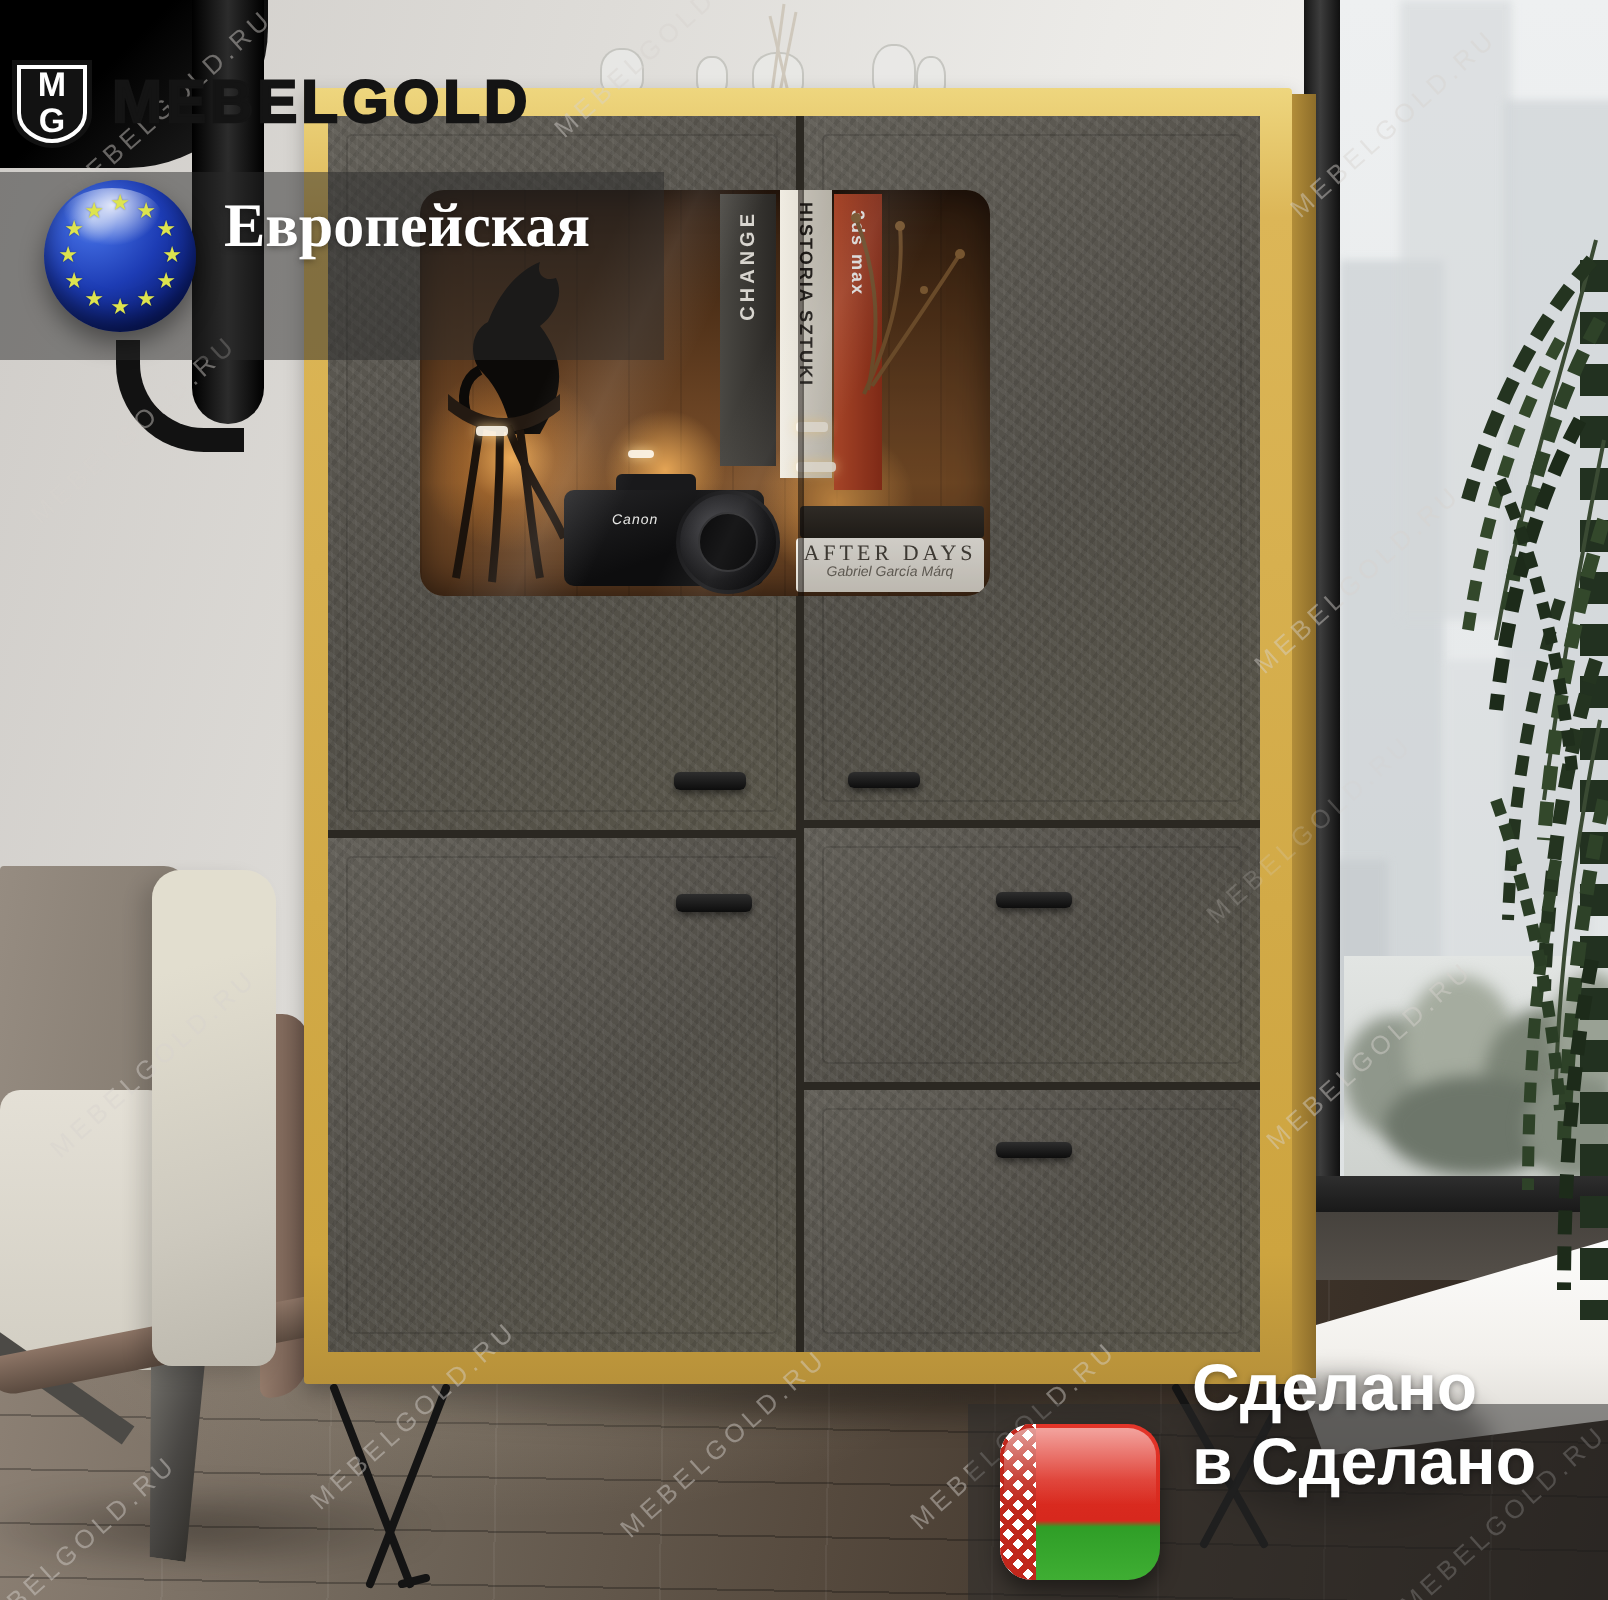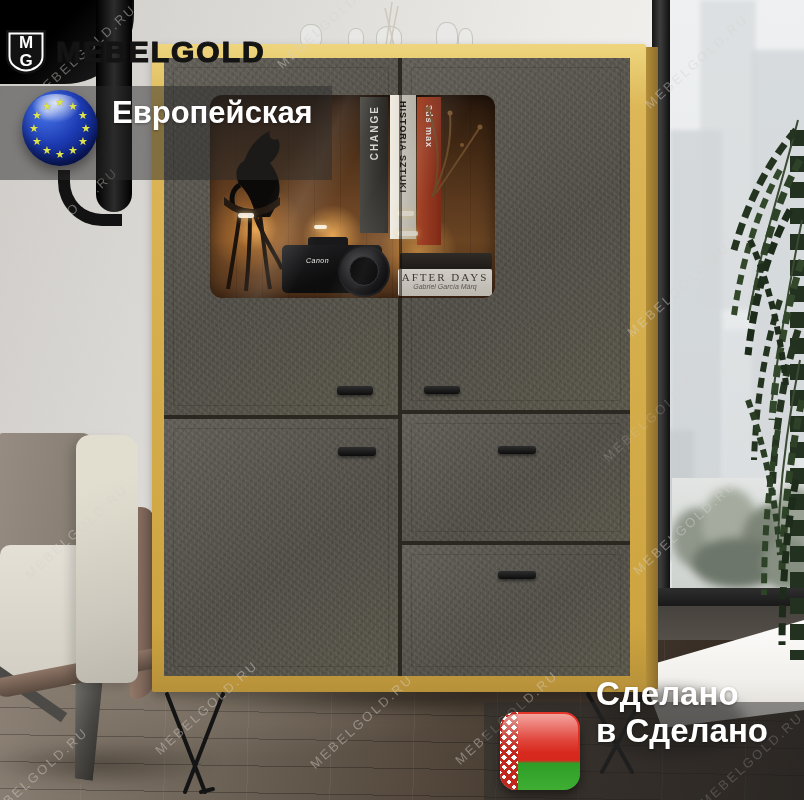--- a/index.html
+++ b/index.html
@@ -113,21 +113,21 @@
   .wm.faint{color:rgba(214,211,206,.22);}
 
   
   .logo{left:4px;top:28px;display:flex;align-items:center;gap:8px;}
   .logo-text{font-size:30px;font-weight:bold;color:#141414;letter-spacing:2px;
              -webkit-text-stroke:1.2px #141414;}
   .band{background:rgba(42,42,42,.5);}
   .band-eu{left:0;top:86px;width:332px;height:94px;}
   .band-by{left:484px;top:702px;width:320px;height:98px;}
   .band-label{color:#fff;font-weight:bold;line-height:1.12;text-shadow:0 1px 3px rgba(0,0,0,.35);}
-  .eu-label{left:112px;top:96px;font-size:31px;}
+  .eu-label{left:112px;top:96px;font-size:31px;font-family:Liberation Serif, serif;}
   .by-label{left:596px;top:676px;font-size:33px;}
   .eu-sphere{left:22px;top:90px;width:76px;height:76px;border-radius:50%;
      background:radial-gradient(circle at 32% 26%,#8fa9e9 0%,#3a62d8 16%,#1d3cb4 45%,#0c1f78 75%,#071348 100%);
      box-shadow:0 6px 12px rgba(0,0,0,.4),inset 0 -7px 12px rgba(0,0,0,.45);}
   .eu-sphere::before{content:"";position:absolute;left:12%;top:5%;width:66%;height:38%;border-radius:50%;
      background:radial-gradient(ellipse at 50% 30%,rgba(255,255,255,.85),rgba(255,255,255,0) 70%);}
   .star{width:12px;height:12px;font-size:11px;line-height:12px;text-align:center;color:#dde44f;
         text-shadow:0 0 1px rgba(0,0,0,.4);}
   .by-flag{left:500px;top:712px;width:80px;height:78px;border-radius:16px;overflow:hidden;
      box-shadow:0 5px 10px rgba(0,0,0,.45);}

